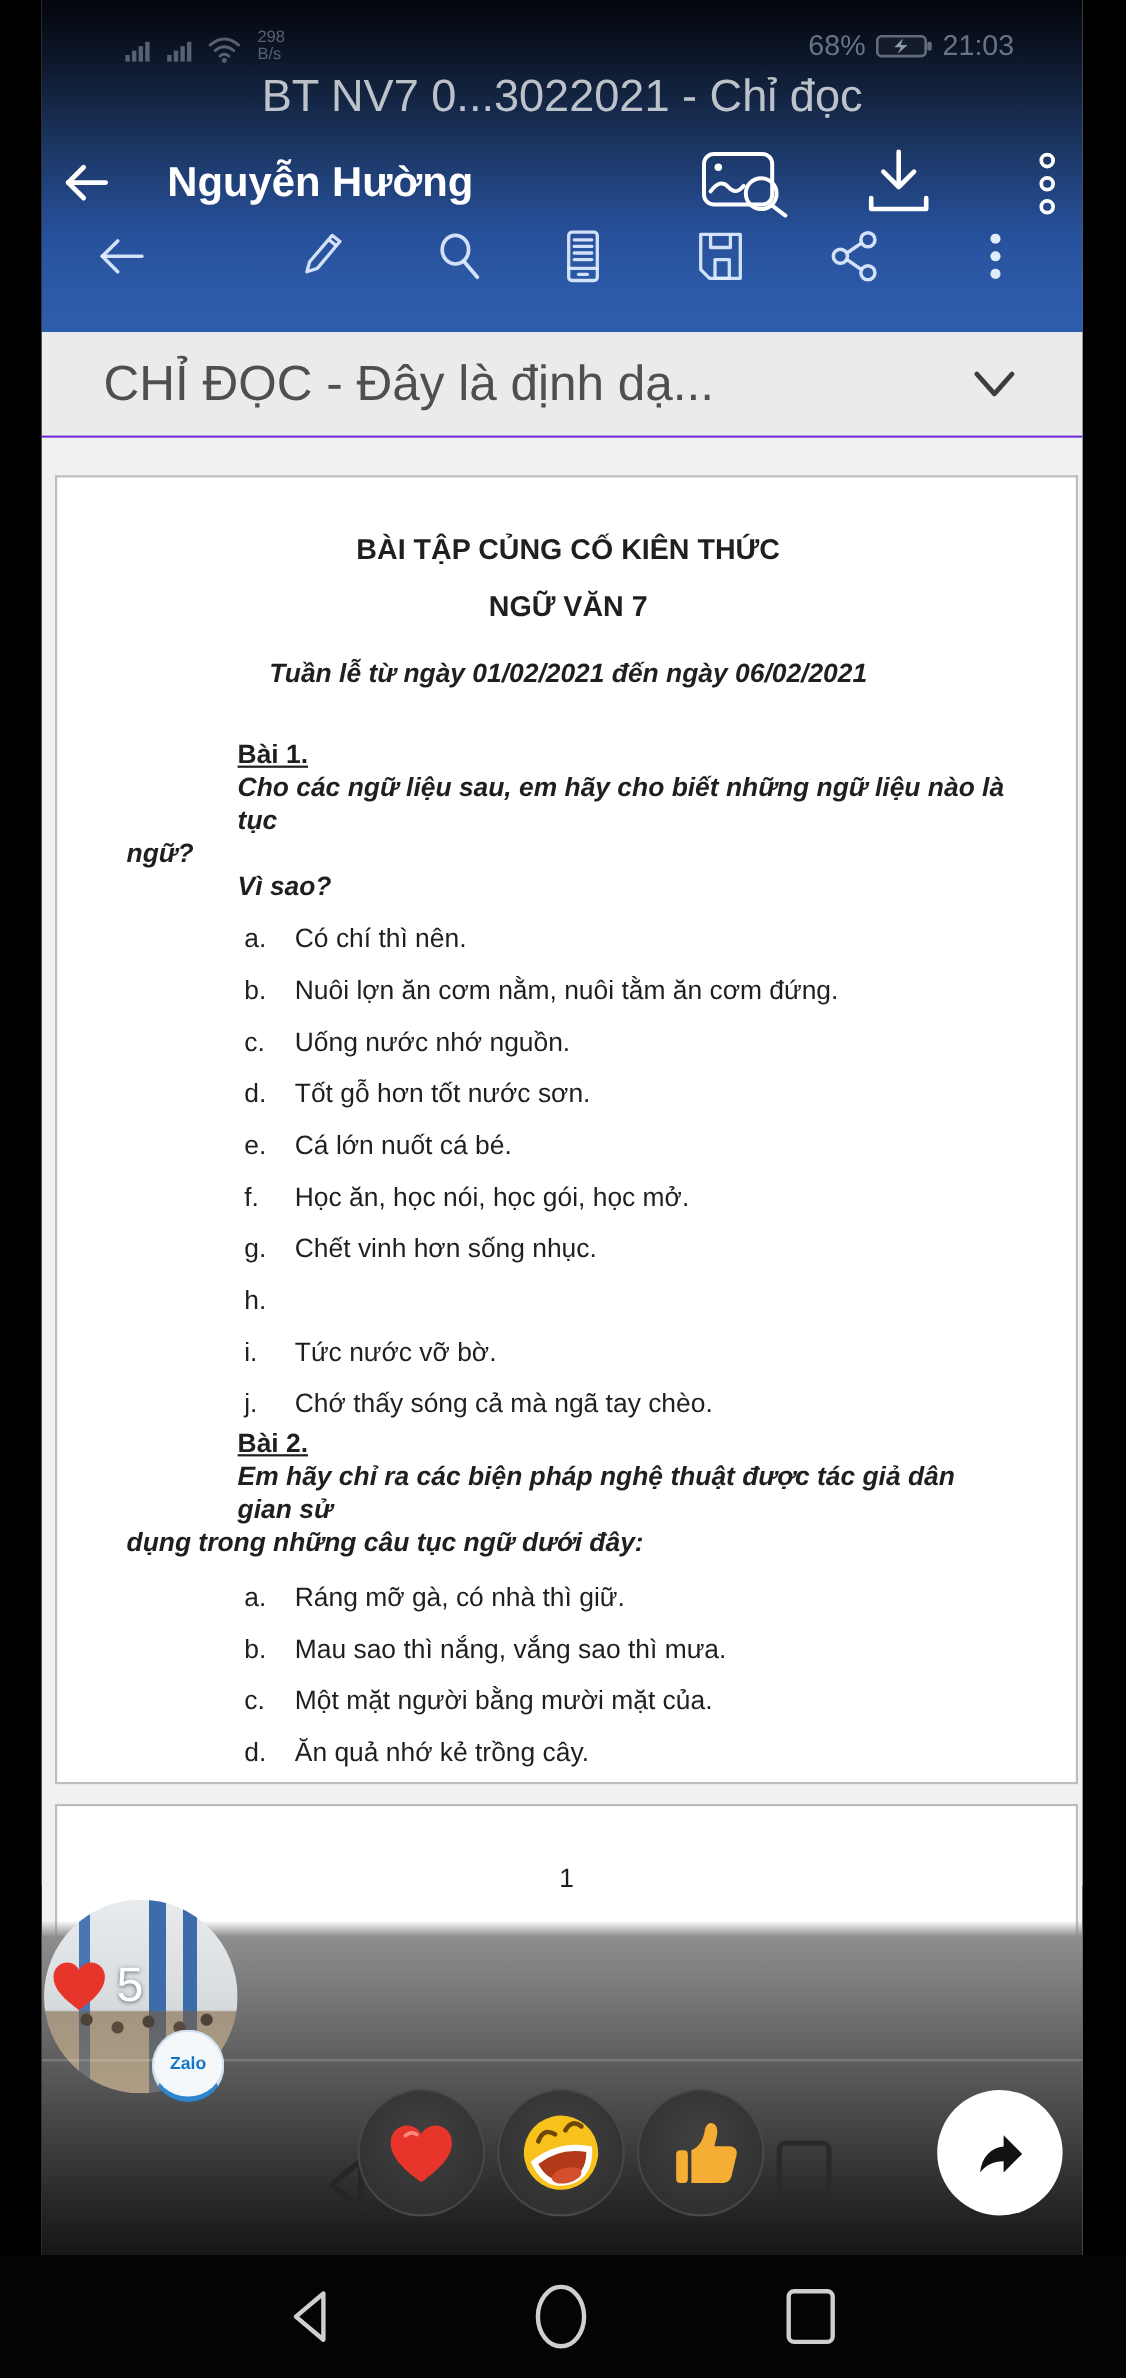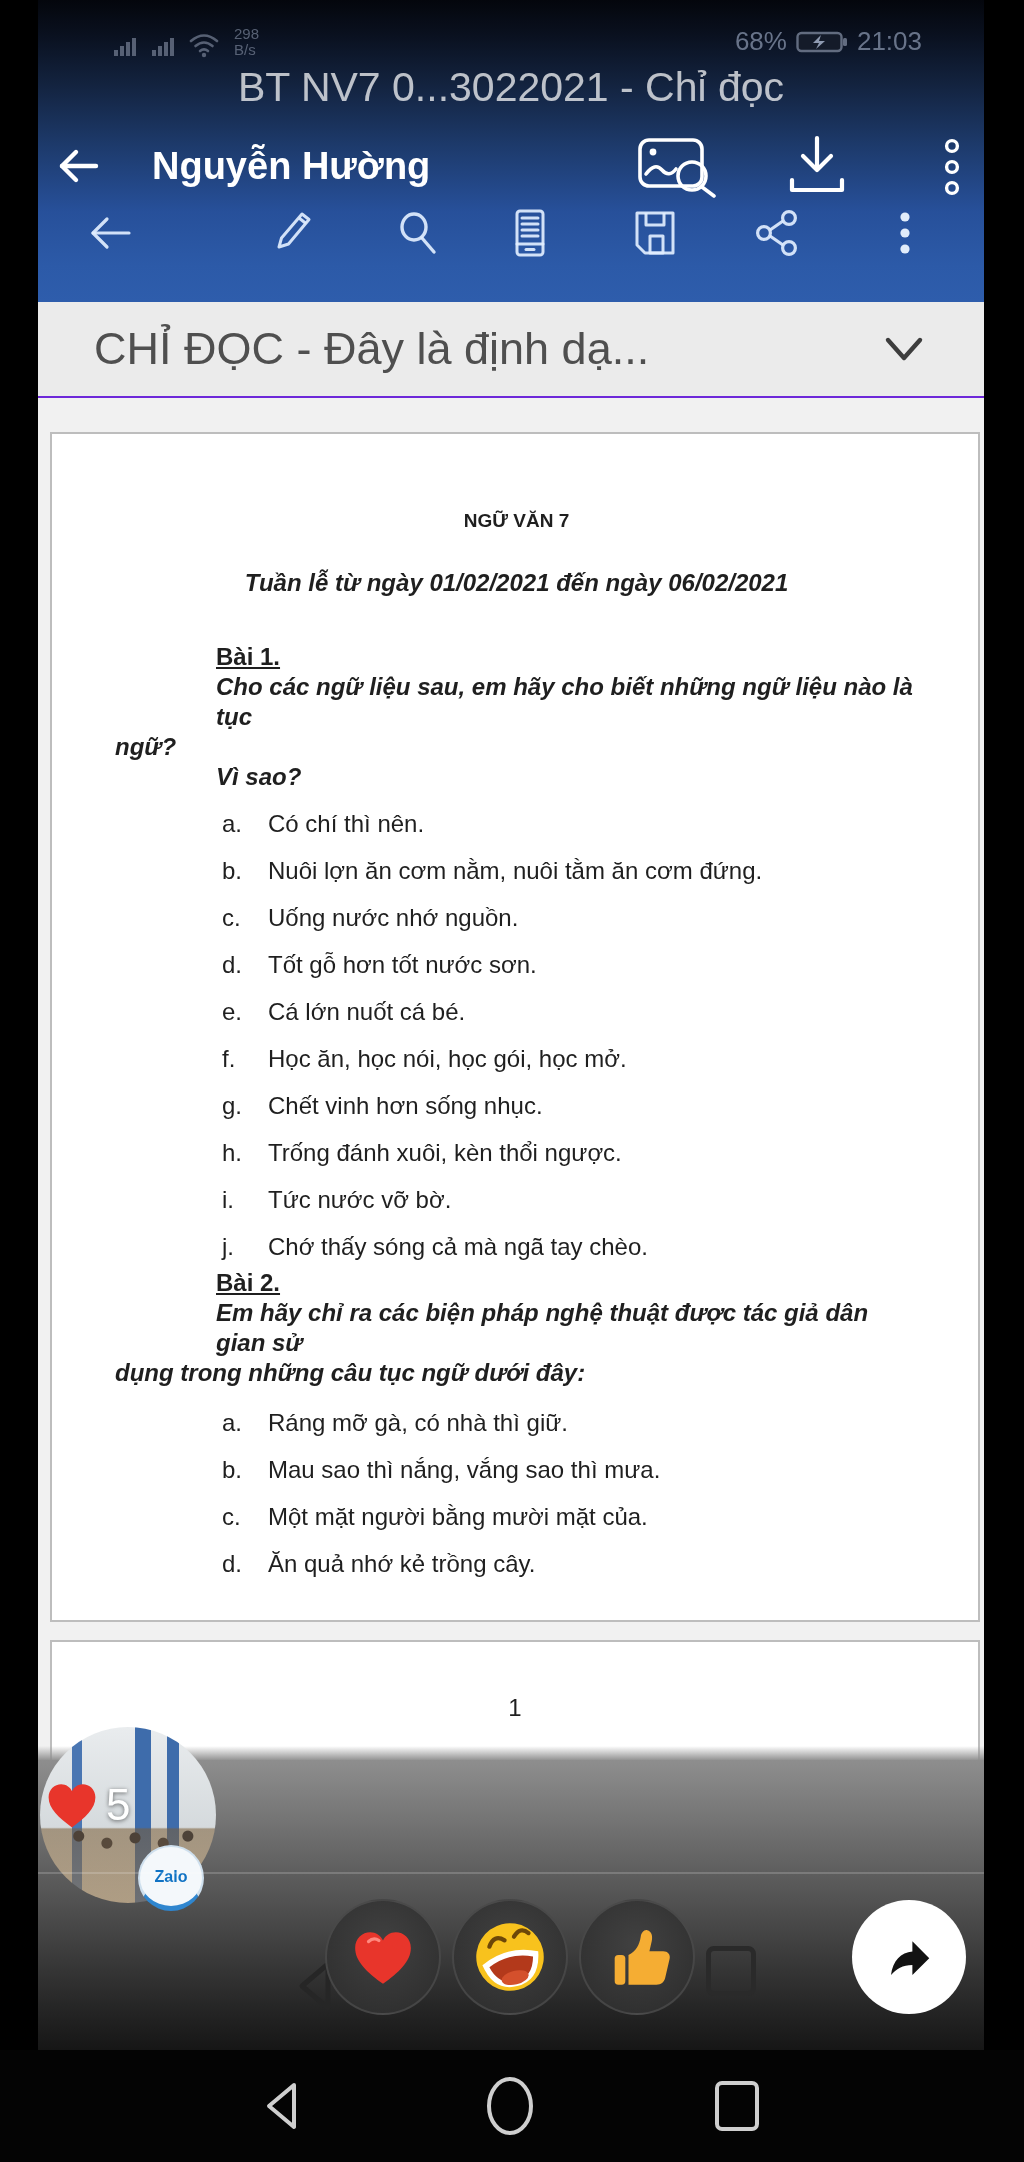--- a/index.html
+++ b/index.html
@@ -29,21 +29,21 @@
   .robar{position:absolute;left:0;top:302px;width:946px;height:96px;background:#ebebeb;
          border-bottom:2px solid #6d28d9;box-sizing:border-box;}
   .robar-label{position:absolute;left:56px;top:0;line-height:94px;font-size:45px;color:#4f4f4f;white-space:nowrap;}
   .robar-chevron{position:absolute;right:56px;top:30px;}
   
   .workspace{position:absolute;left:0;top:398px;width:946px;height:1764px;background:#f1f1f1;}
   .page{position:absolute;left:12px;width:930px;background:#fff;border:2px solid #bdbdbd;box-sizing:border-box;}
   .page1{top:34px;height:1190px;padding:50px 60px 0 63px;color:#1f1f1f;font-size:24px;line-height:30px;}
   .page2{top:1242px;height:522px;}
   .t1{text-align:center;font-weight:700;font-size:26px;}
-  .t2{text-align:center;font-weight:700;font-size:19px;margin-top:22px;}
+  .t2{text-align:center;font-weight:700;font-size:26px;margin-top:22px;}
   .t3{text-align:center;font-weight:700;font-style:italic;margin-top:32px;}
   .ex-head{font-weight:700;text-decoration:underline;margin:44px 0 0 101px;}
   .ex-head2{margin-top:6px;}
   .pline{font-weight:700;font-style:italic;}
   .ind{margin-left:101px;}
   .li{display:flex;margin:17px 0 0 107px;}
   .li2{margin-top:20px;}
   .lbl{width:46px;flex:0 0 46px;}
   .pagenum{padding-top:52px;text-align:center;font-size:24px;color:#1f1f1f;}
   
@@ -227,20 +227,21 @@
     <div class="robar">
       <div class="robar-label">CHỈ ĐỌC - Đây là định dạ...</div>
       <svg class="robar-chevron" width="48" height="38" viewBox="0 0 48 38">
         <path d="M8 8 L24 26 L40 8" fill="none" stroke="#3d3d3d" stroke-width="4.4" stroke-linecap="round" stroke-linejoin="round"></path>
       </svg>
     </div>
 
     <div class="workspace">
 
       <div class="page page1">
+        <div class="t1">BÀI TẬP CỦNG CỐ KIÊN THỨC</div>
         <div class="t2">NGỮ VĂN 7</div>
         <div class="t3">Tuần lễ từ ngày 01/02/2021 đến ngày 06/02/2021</div>
 
         <div class="ex-head">Bài 1.</div>
         <div class="pline ind">Cho các ngữ liệu sau, em hãy cho biết những ngữ liệu nào là tục</div>
         <div class="pline">ngữ?</div>
         <div class="pline ind">Vì sao?</div>
 
         <div class="li">
             <span class="lbl">a.</span>
@@ -265,21 +266,20 @@
         <div class="li">
             <span class="lbl">f.</span>
             <span>Học ăn, học nói, học gói, học mở.</span>
           </div>
         <div class="li">
             <span class="lbl">g.</span>
             <span>Chết vinh hơn sống nhục.</span>
           </div>
         <div class="li">
             <span class="lbl">h.</span>
-            <span>Trống đánh xuôi, kèn thổi ngược.</span>
           </div>
         <div class="li">
             <span class="lbl">i.</span>
             <span>Tức nước vỡ bờ.</span>
           </div>
         <div class="li">
             <span class="lbl">j.</span>
             <span>Chớ thấy sóng cả mà ngã tay chèo.</span>
           </div>
 

